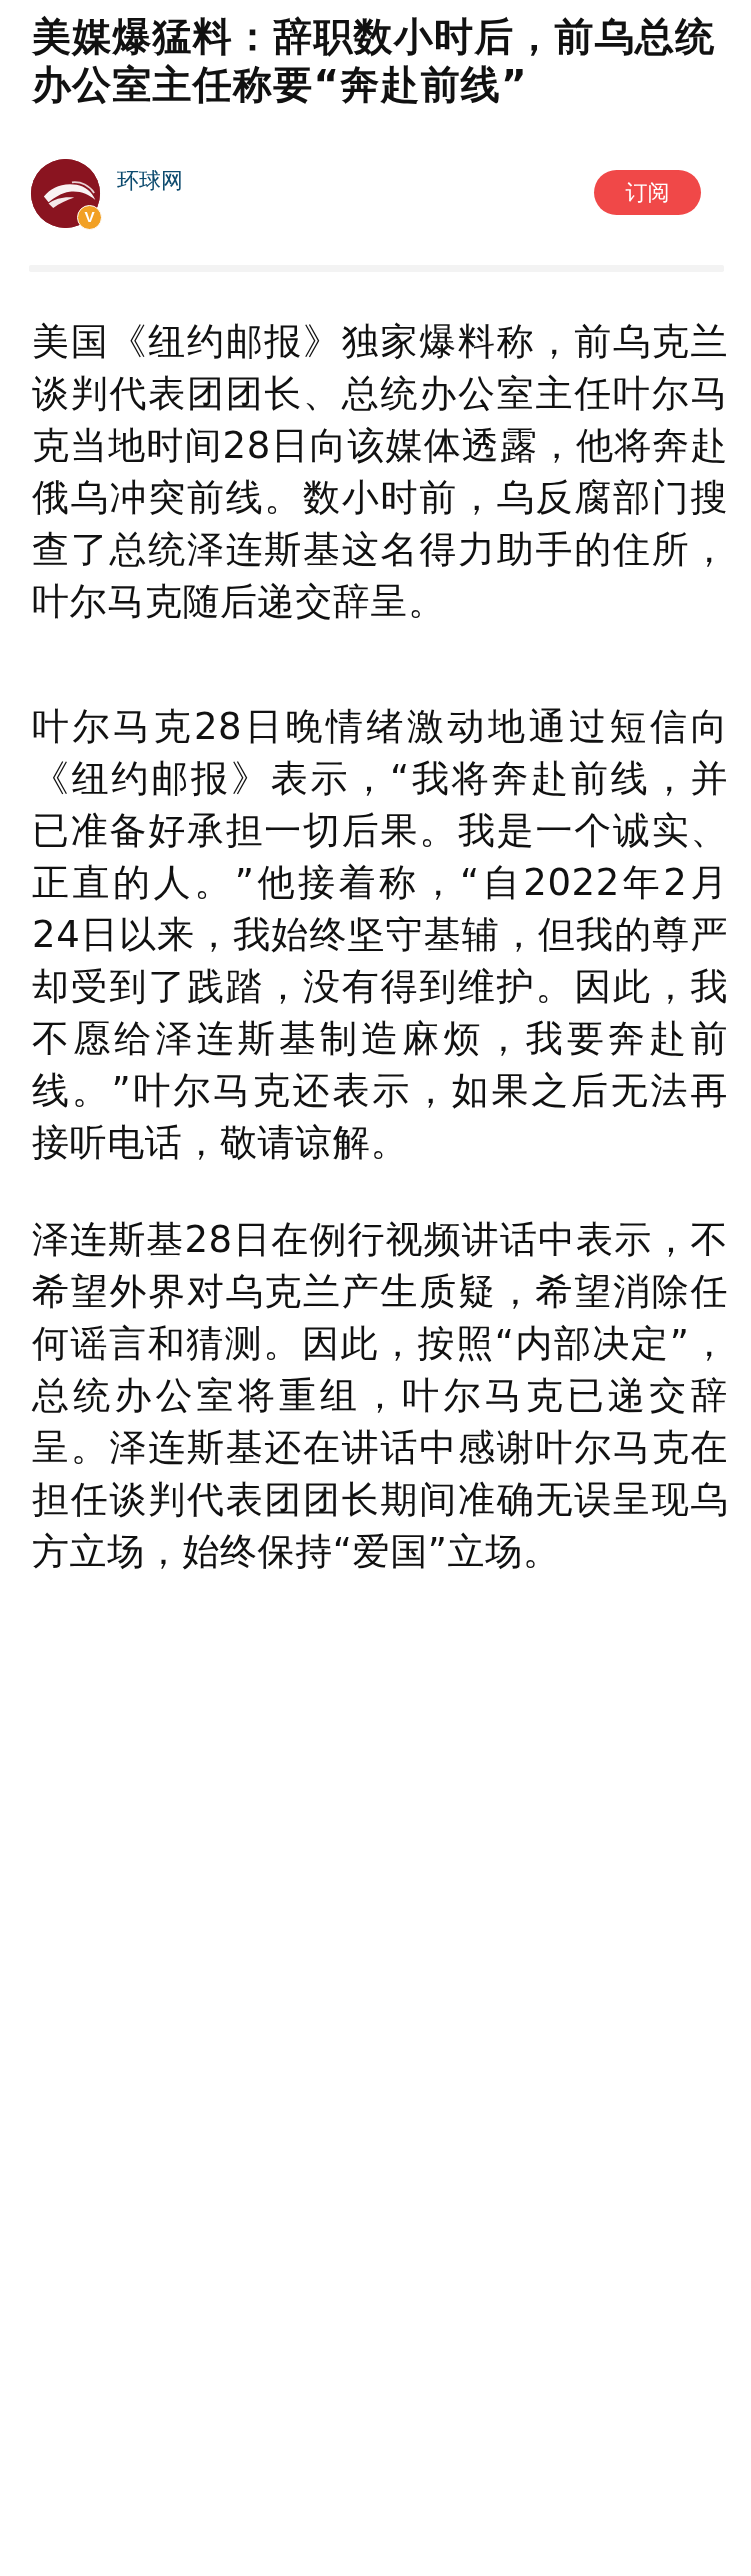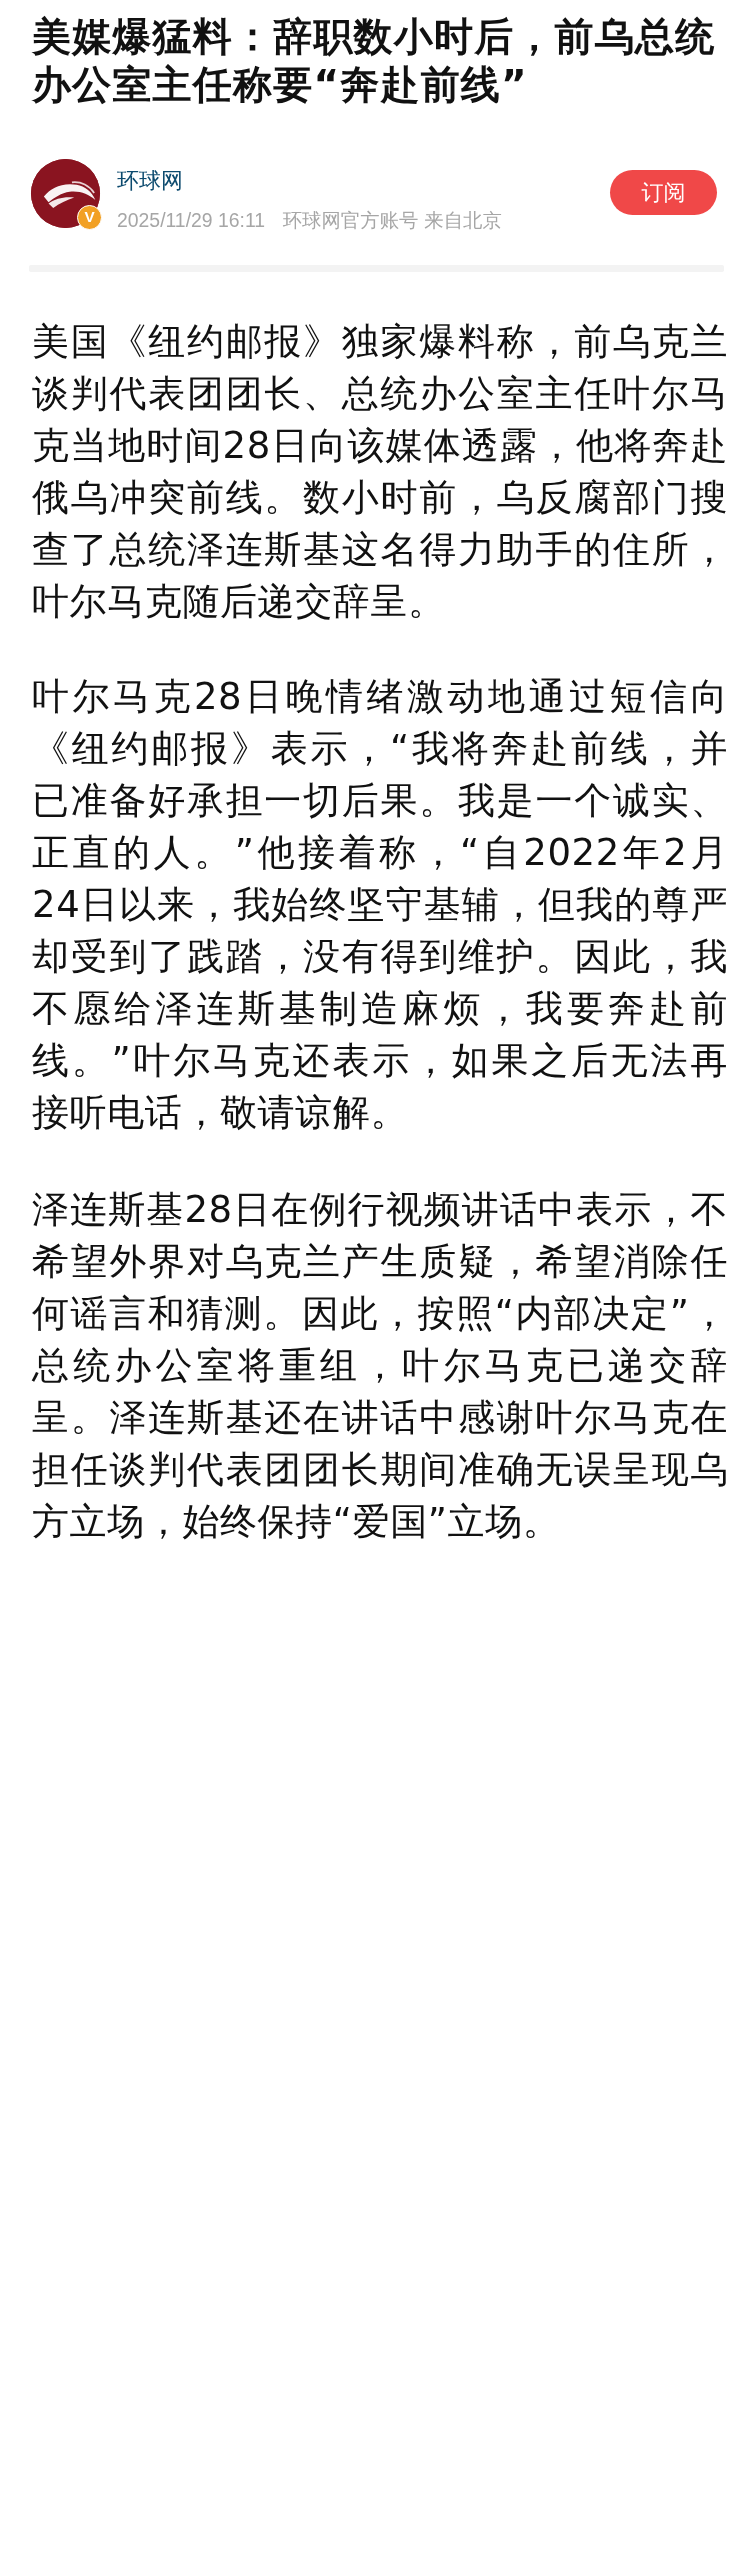--- a/index.html
+++ b/index.html
@@ -83,21 +83,21 @@
     top: 50px;
     font-size: 19.4px;
     line-height: 23.5px;
     color: #a6a6a6;
     white-space: nowrap;
   }
   .meta .time { margin-right: 17.6px; font-family: "Liberation Sans", sans-serif; }
   .meta .account { margin-right: 5.9px; }
   .subscribe {
     position: absolute;
-    left: 579px;
+    left: 563px;
     top: 10.6px;
     width: 107px;
     height: 45px;
     border-radius: 23px;
     background: #f04848;
     color: #ffffff;
     font-size: 22px;
     line-height: 45px;
     text-align: center;
     border: none;
@@ -120,21 +120,21 @@
     width: 696px;
   }
   .article p {
     font-size: 37px;
     line-height: 52px;
     color: #111111;
     letter-spacing: 0.6px;
     text-align: justify;
     margin-bottom: 45px;
   }
-  .article p.first { margin-bottom: 43px; }
+  .article p.first { margin-bottom: 73px; }
 </style>
 </head>
 <body>
 
 <div class="page">
 
   <h1 class="title">美媒爆猛料：辞职数小时后，前乌总统办公室主任称要“奔赴前线”</h1>
 
   <div class="author-row">
     <div class="avatar">
@@ -142,23 +142,20 @@
         <circle cx="59" cy="59" r="59" fill="#8a1420"></circle>
         <path d="M22 64 C34 50, 52 40, 78 44 C92 46, 104 56, 110 70 C98 60, 84 54, 66 56 C52 58, 40 66, 30 74 Z" fill="#ffffff" opacity="0.95"></path>
         <path d="M30 76 C42 68, 56 64, 74 66 C62 70, 48 76, 38 84 Z" fill="#ffffff" opacity="0.9"></path>
         <path d="M70 40 C86 38, 100 46, 108 58" stroke="#ffffff" stroke-width="3" fill="none" opacity="0.8"></path>
       </svg>
       <div class="v-badge">V</div>
     </div>
 
     <div class="source-name">环球网</div>
 
-    <div class="meta">
-      <span class="time">2025/11/29 16:11</span><span class="account">环球网官方账号</span><span class="location">来自北京</span>
-    </div>
 
     <button class="subscribe">订阅</button>
   </div>
 
   <div class="divider"></div>
 
   <div class="article">
     <p class="first">美国《纽约邮报》独家爆料称，前乌克兰谈判代表团团长、总统办公室主任叶尔马克当地时间28日向该媒体透露，他将奔赴俄乌冲突前线。数小时前，乌反腐部门搜查了总统泽连斯基这名得力助手的住所，叶尔马克随后递交辞呈。</p>
     <p>叶尔马克28日晚情绪激动地通过短信向《纽约邮报》表示，“我将奔赴前线，并已准备好承担一切后果。我是一个诚实、正直的人。”他接着称，“自2022年2月24日以来，我始终坚守基辅，但我的尊严却受到了践踏，没有得到维护。因此，我不愿给泽连斯基制造麻烦，我要奔赴前线。”叶尔马克还表示，如果之后无法再接听电话，敬请谅解。</p>
     <p>泽连斯基28日在例行视频讲话中表示，不希望外界对乌克兰产生质疑，希望消除任何谣言和猜测。因此，按照“内部决定”，总统办公室将重组，叶尔马克已递交辞呈。泽连斯基还在讲话中感谢叶尔马克在担任谈判代表团团长期间准确无误呈现乌方立场，始终保持“爱国”立场。</p>

